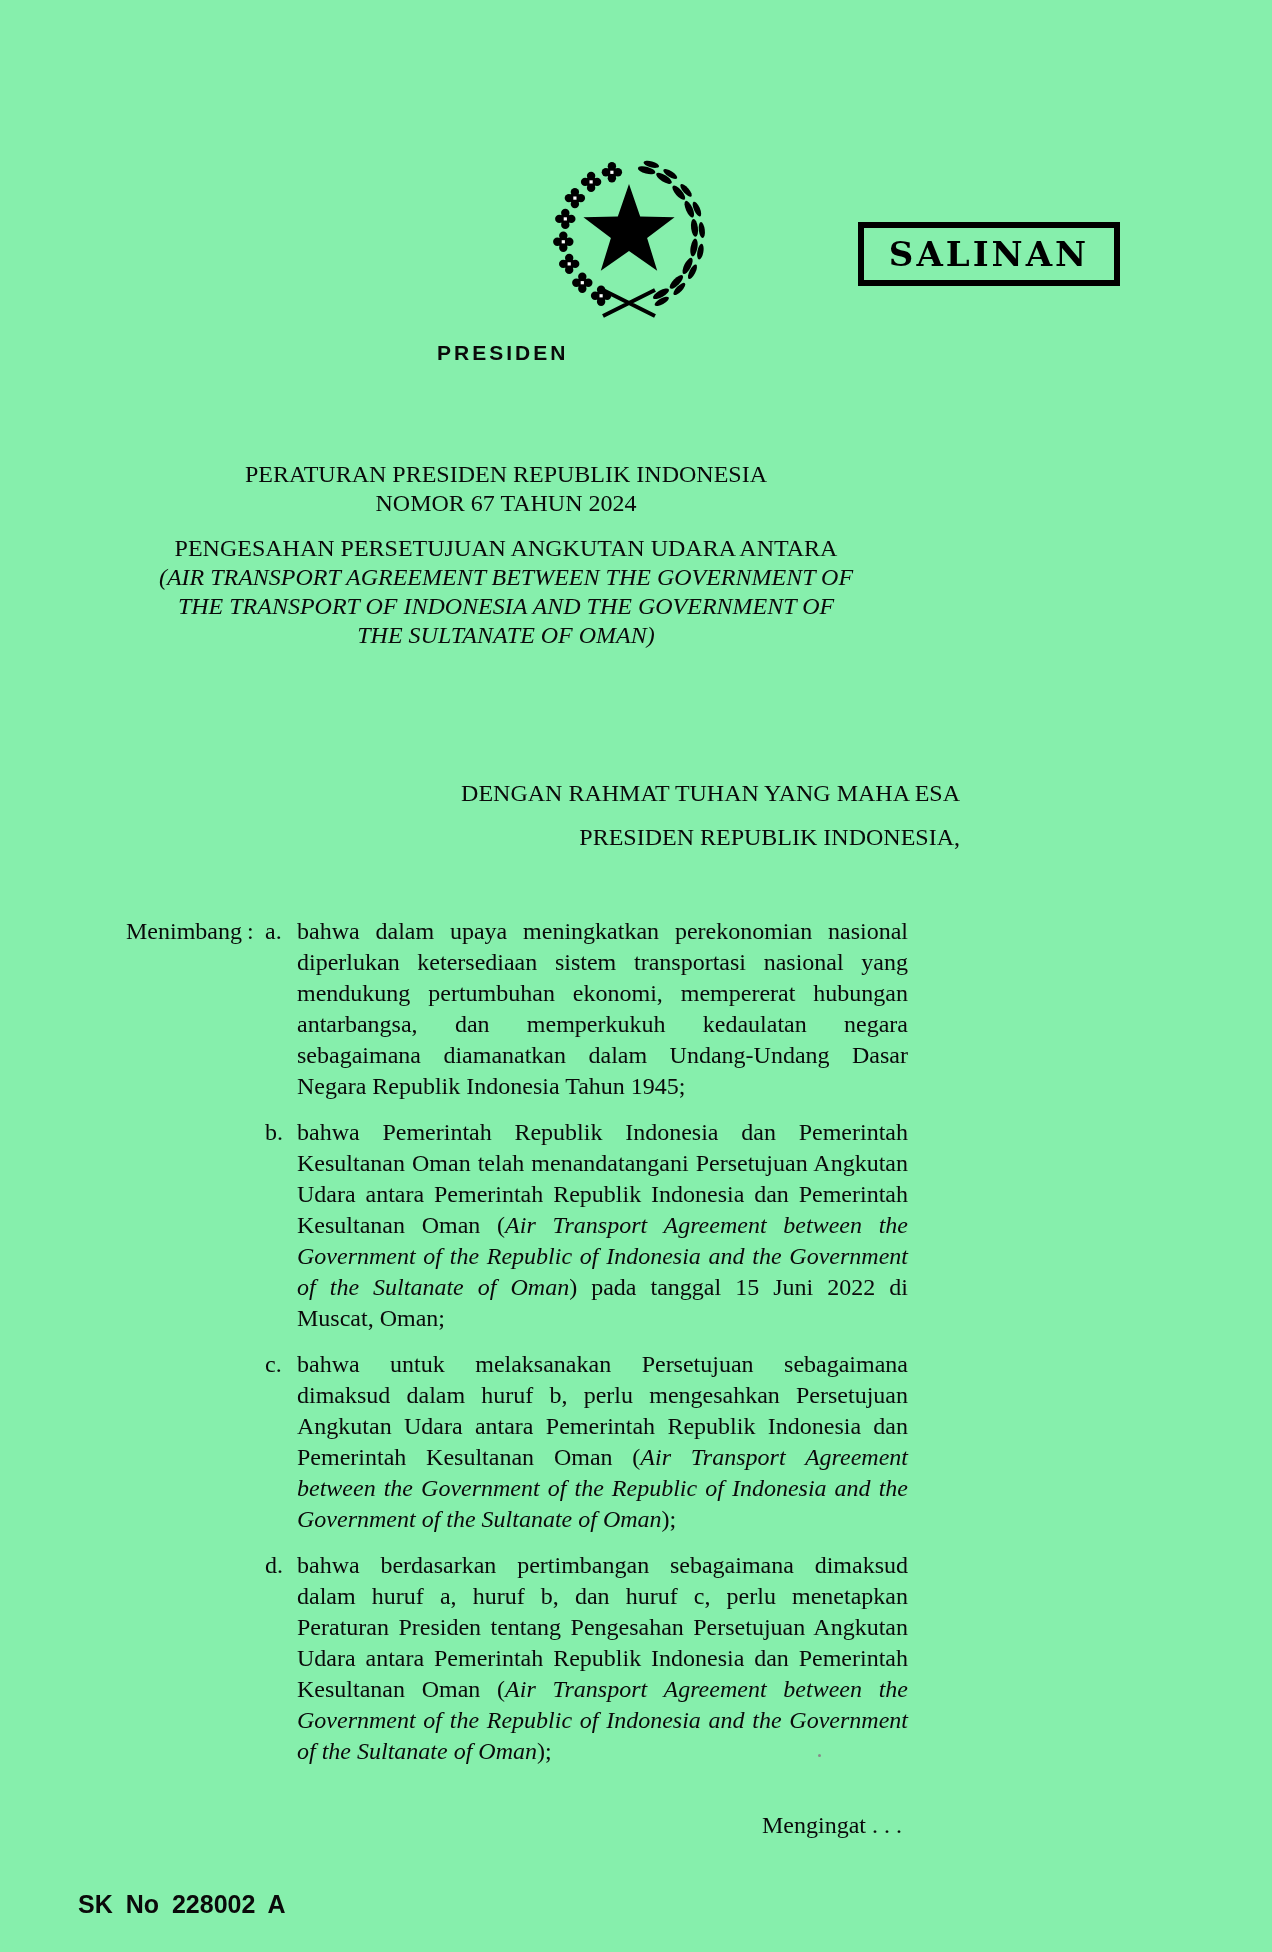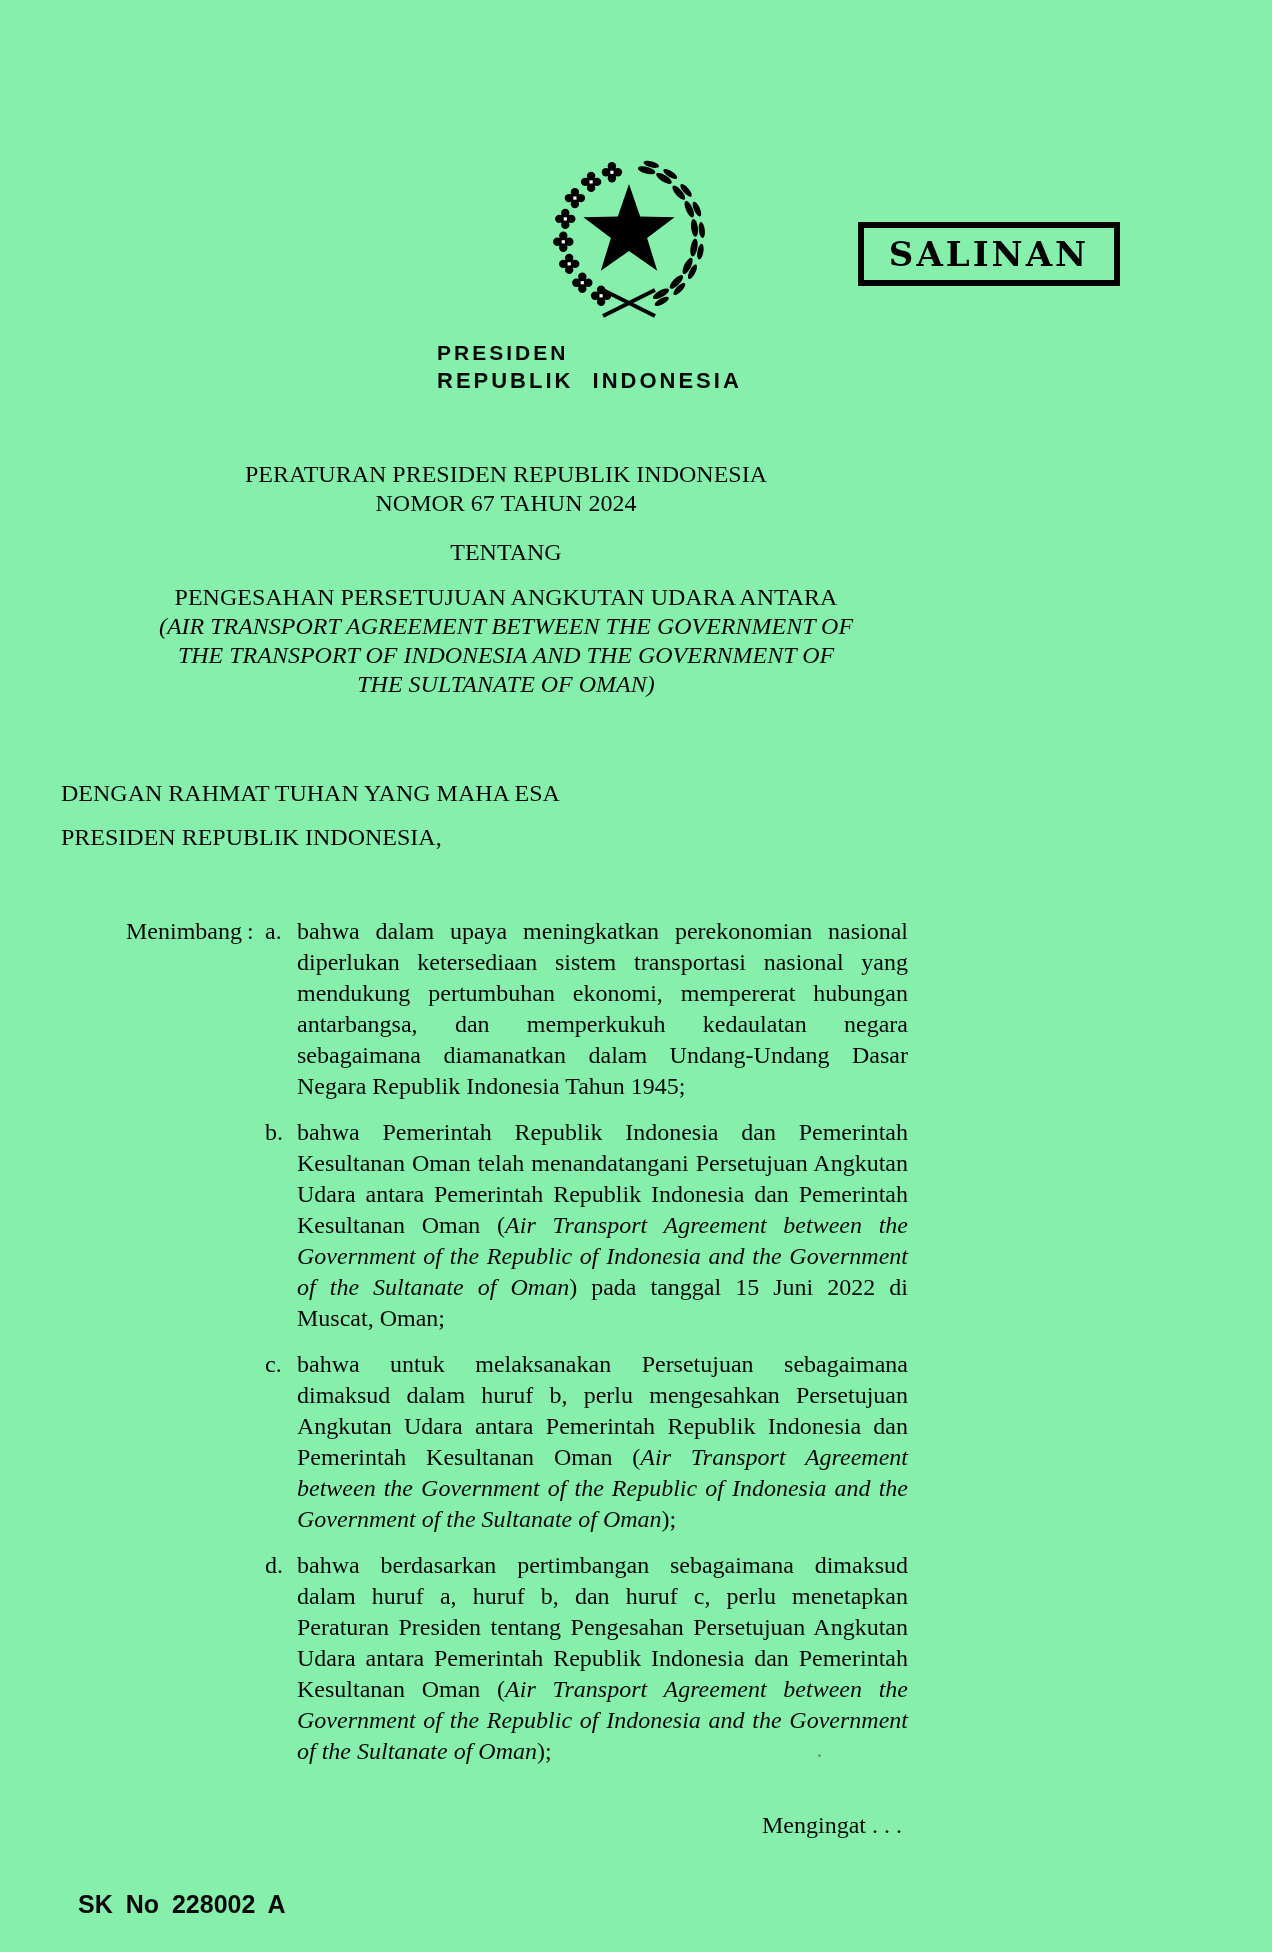--- a/index.html
+++ b/index.html
@@ -41,22 +41,22 @@
     position: absolute; left: 61px; top: 460px; width: 890px;
     text-align: center; font-size: 24px; color: #0a0a0a;
   }
   .title-block .tline { line-height: 29px; }
   .title-block .tentang { margin-top: 20px; }
   .title-block .subject { margin-top: 16px; }
   .title-block .it { font-style: italic; }
 
   
   .preamble {
-    position: absolute; left: 61px; top: 778px; width: 890px;
-    text-align: left; font-size: 24px; color: #0a0a0a;
+    position: absolute; left: 70px; top: 778px; width: 890px;
+    text-align: right; font-size: 24px; color: #0a0a0a;
   }
   .preamble .pline { line-height: 30px; }
   .preamble .pline + .pline { margin-top: 14px; }
 
   
   .menimbang {
     position: absolute; left: 116px; top: 916px; width: 792px;
     font-size: 24px; color: #0a0a0a;
   }
   .mn-label { position: absolute; left: 10px; top: 0; line-height: 31px; }
@@ -196,27 +196,25 @@
 
     <path d="M60 166 L112 140 M60 140 L112 166" stroke="#000" stroke-width="4" fill="none"></path>
   </svg>
 
   <div class="salinan">
     <span>SALINAN</span>
   </div>
 
   <div class="letterhead">
     <div class="lh1">PRESIDEN</div>
-    <div class="lh2">REPUBLIK INDONESIA</div>
   </div>
 
   <div class="title-block">
     <div class="tline">PERATURAN PRESIDEN REPUBLIK INDONESIA</div>
     <div class="tline">NOMOR 67 TAHUN 2024</div>
-    <div class="tline tentang">TENTANG</div>
     <div class="subject">
       <div class="tline">PENGESAHAN PERSETUJUAN ANGKUTAN UDARA ANTARA</div>
       <div class="tline it">(AIR TRANSPORT AGREEMENT BETWEEN THE GOVERNMENT OF</div>
       <div class="tline it">THE TRANSPORT OF INDONESIA AND THE GOVERNMENT OF</div>
       <div class="tline it">THE SULTANATE OF OMAN)</div>
     </div>
   </div>
 
   <div class="preamble">
     <div class="pline">DENGAN RAHMAT TUHAN YANG MAHA ESA</div>

